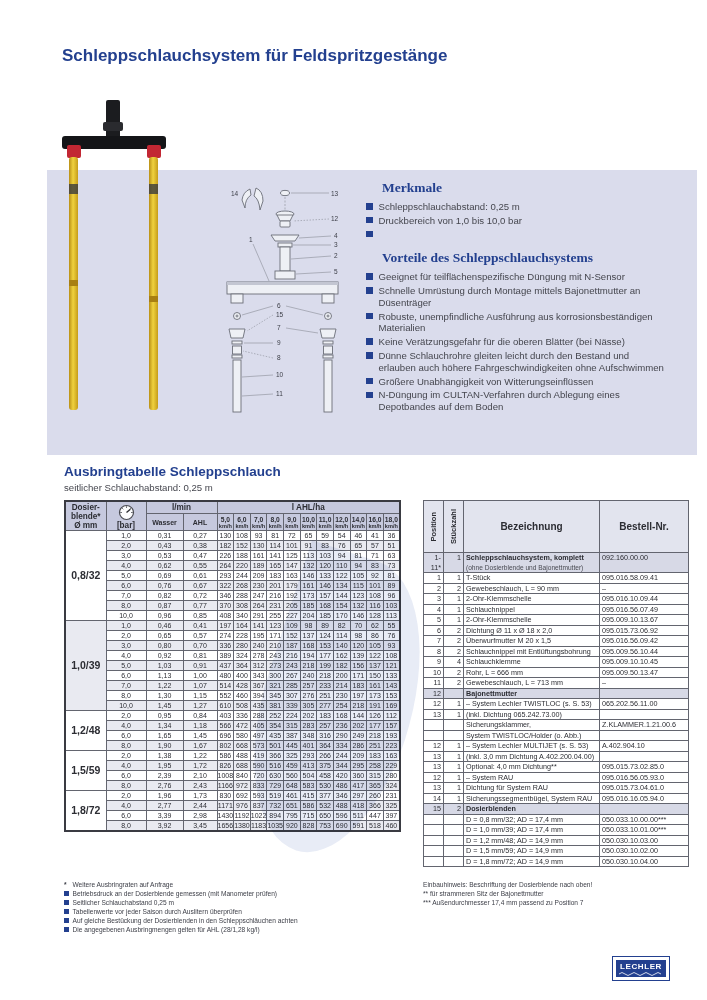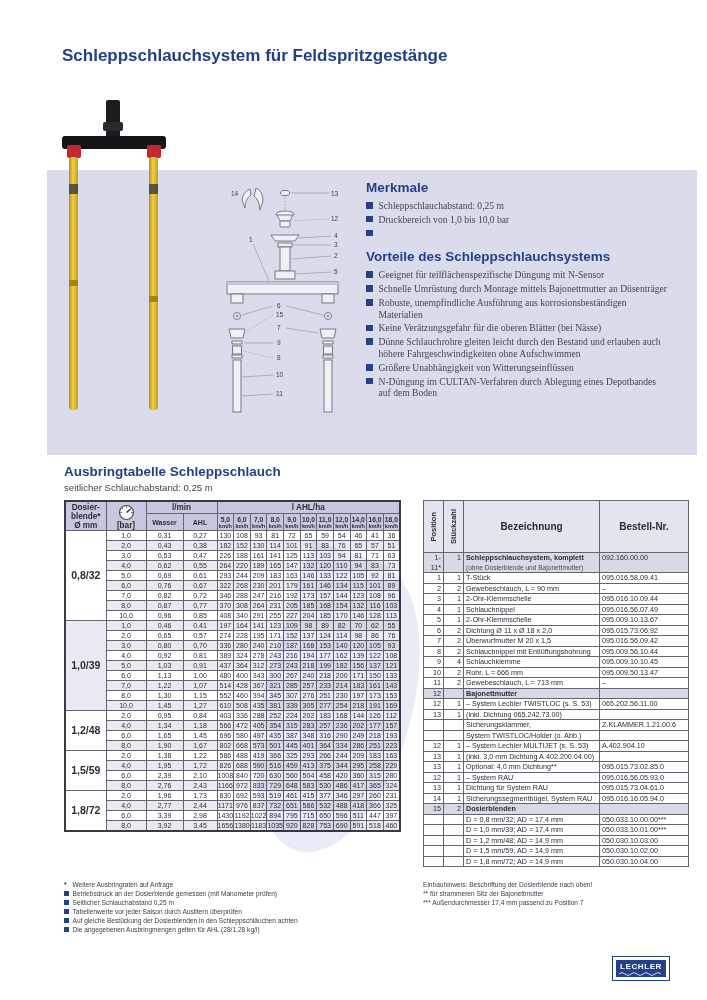--- a/index.html
+++ b/index.html
@@ -26,22 +26,22 @@
   .photo .tag.l  { left:14px; top:84px; } .photo .tag.r { left:94px; top:84px; }
 
   
   #exploded { position:absolute; left:219px; top:183px; width:128px; height:236px; z-index:2; }
   #exploded .part { fill:#eef0f5; stroke:#6b6e78; stroke-width:0.9; }
   #exploded .lead { stroke:#8a8d97; stroke-width:0.6; fill:none; }
   #exploded text  { font-family:"Liberation Sans",sans-serif; font-size:6.5px; fill:#3c3e47; }
 
   
   .features { position:absolute; left:366px; top:180px; width:302px; z-index:2; }
-  .features h2 { font-size:13.5px; color:#23408f; margin:0 0 5px; }
-  .features ul { list-style:none; margin-bottom:13px;font-family:Liberation Serif, serif; }
+  .features h2 { font-size:13.5px; color:#23408f; margin:0 16px 5px;font-family:Liberation Serif, serif; }
+  .features ul { list-style:none; margin-bottom:13px; }
   .features li { display:flex; gap:6px; font-size:9.6px; line-height:11.8px; margin-bottom:2px; color:#45464e; }
   .sq { flex:0 0 auto; width:6.5px; height:6.5px; background:#23408f; margin-top:2.2px; }
 
   
   .flow-heading    { position:absolute; left:64px; top:464px; font-size:13.5px; font-weight:bold; color:#23408f; }
   .flow-subheading { position:absolute; left:64px; top:482px; font-size:9.6px; color:#45464e; }
 
   #flow-table { position:absolute; left:64px; top:500px; width:337px; border-collapse:collapse; table-layout:fixed;
                 font-size:7px; color:#2c2d33; z-index:3; border:2px solid #3a3b42; }
   #flow-table th, #flow-table td { border:1px solid #63656f; padding:0; text-align:center; }

